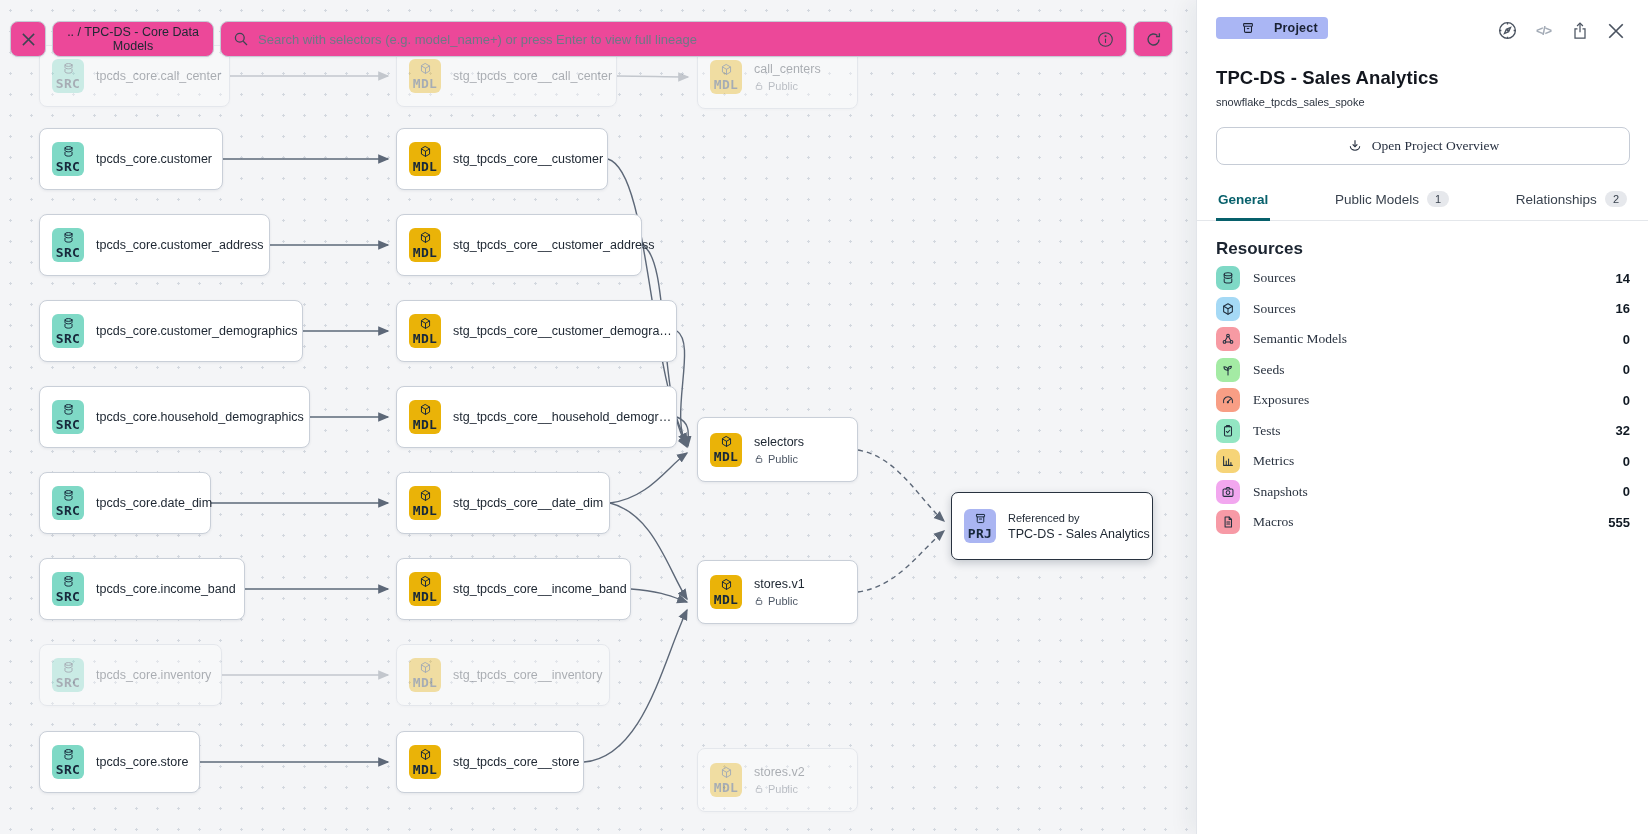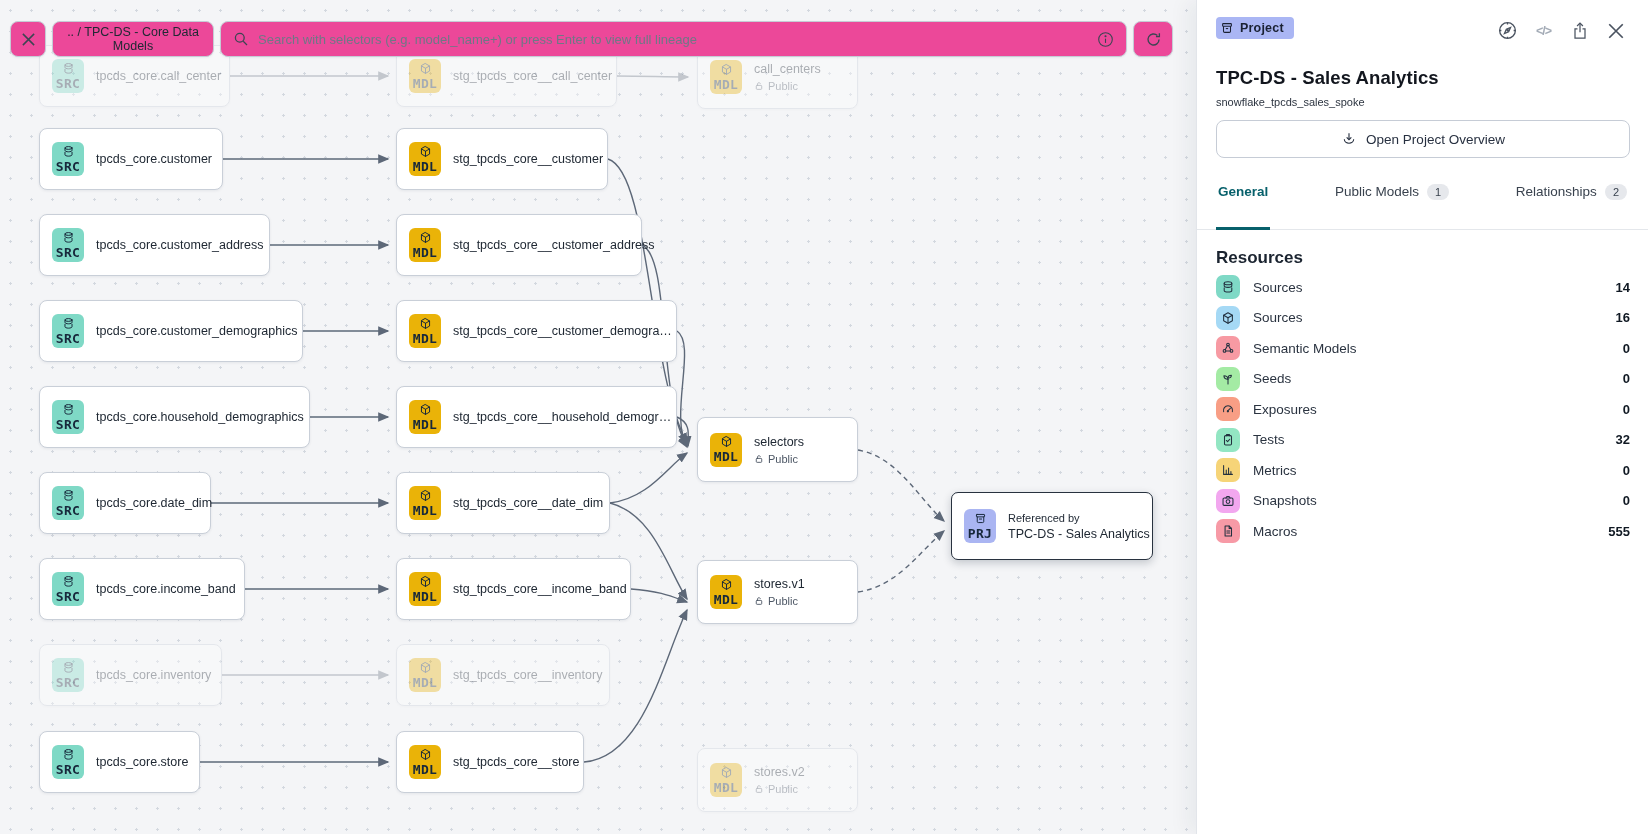--- a/index.html
+++ b/index.html
@@ -58,45 +58,45 @@
   .refresh-btn { left:1133px; top:21px; width:40px; height:36px; }
   .hbtn svg { stroke:#3c4552; }
 
   
   .panel {
     position:absolute; right:0; top:0; width:452px; height:834px; z-index:20;
     background:#fff; border-left:1px solid #e2e5ea; box-shadow:-10px 0 18px rgba(20,30,50,.05);
   }
   .panel-head { display:flex; align-items:flex-start; justify-content:space-between; padding:17px 22px 0 19px; }
   .project-badge {
-    display:inline-flex; align-items:center; gap:6px; background:#aab6f4; color:#1a2133;
-    font-size:12.5px; font-weight:700; border-radius:4px; padding:4px 10px 4px 4px; letter-spacing:.2px;
+    display:inline-flex; align-items:center; gap:19px; background:#aab6f4; color:#1a2133;
+    font-size:12.5px; font-weight:700; border-radius:4px; padding:4px 10px 4px 25px; letter-spacing:.2px;
   }
   .project-badge svg { width:14px; height:14px; stroke:#1a2133; }
   .head-icons { display:flex; align-items:center; gap:15px; padding-top:3px; }
   .head-icons .hicon { width:21px; height:21px; display:flex; align-items:center; justify-content:center; cursor:pointer; }
   .head-icons svg { stroke:#4a5360; }
   .hicon.code-icon { color:#a3abb6; font-size:12.5px; font-weight:700; letter-spacing:-1px; }
   .panel-title { padding:26px 19px 0; font-size:18.5px; font-weight:800; color:#12161e; letter-spacing:.1px; }
   .panel-subtitle { padding:7px 19px 0; font-size:11px; color:#2c3440; }
   .overview-btn {
-    margin:12px 19px 0; width:414px; height:38px; background:#fff; border:1px solid #c6ccd6; border-radius:8px;
+    margin:19px 19px 0; width:414px; height:38px; background:#fff; border:1px solid #c6ccd6; border-radius:8px;
     display:flex; align-items:center; justify-content:center; gap:9px; font-size:13.5px; color:#273040; cursor:pointer;
-    font-family:Liberation Sans, sans-serif;
+    font-family:Liberation Serif, serif;
   }
   .overview-btn svg { width:16px; height:16px; stroke:#273040; }
   .tabs { display:flex; justify-content:space-between; align-items:stretch; margin-top:16px; padding:0 19px; border-bottom:1px solid #e4e7eb; }
-  .tab { display:flex; align-items:flex-start; gap:8px; padding:10px 2px 27px; font-size:13.5px; color:#39424e; cursor:pointer; border-bottom:3px solid transparent; margin-bottom:-1px; }
+  .tab { display:flex; align-items:flex-end; gap:8px; padding:10px 2px 11px; font-size:13.5px; color:#39424e; cursor:pointer; border-bottom:3px solid transparent; margin-bottom:-1px; }
   .tab.active { color:#07606b; font-weight:700; border-bottom-color:#07606b; }
   .tab-badge { background:#e6e8ec; color:#39424e; font-size:11px; border-radius:10px; padding:2px 8px; font-weight:400; }
   .resources-heading { padding:18px 19px 4px; font-size:17px; font-weight:700; color:#1b2430; }
   .resource-row { display:flex; align-items:center; gap:13px; padding:0 18px 0 19px; height:30.5px; cursor:pointer; }
   .resource-icon { width:24px; height:24px; border-radius:7px; display:flex; align-items:center; justify-content:center; flex:0 0 auto; }
   .resource-icon svg { width:14px; height:14px; stroke:#22303f; }
-  .resource-label { flex:1; font-size:13.5px; color:#2a3340; }
+  .resource-label { flex:1; font-size:13.5px; color:#2a3340;font-family:Liberation Serif, serif; }
   .resource-count { font-size:13px; font-weight:700; color:#101923; }
 </style>
 </head>
 <body>
 
 <div class="app">
 
   <div class="canvas">
     <svg class="edges" id="edge-svg">
       <defs>

